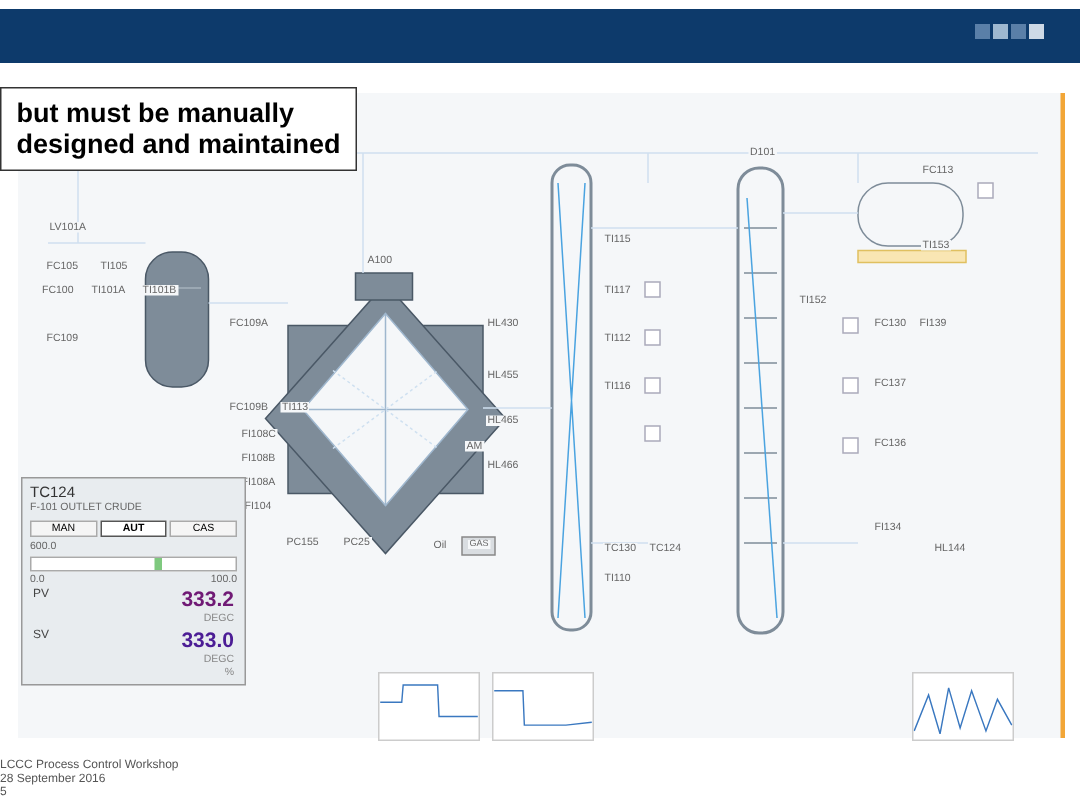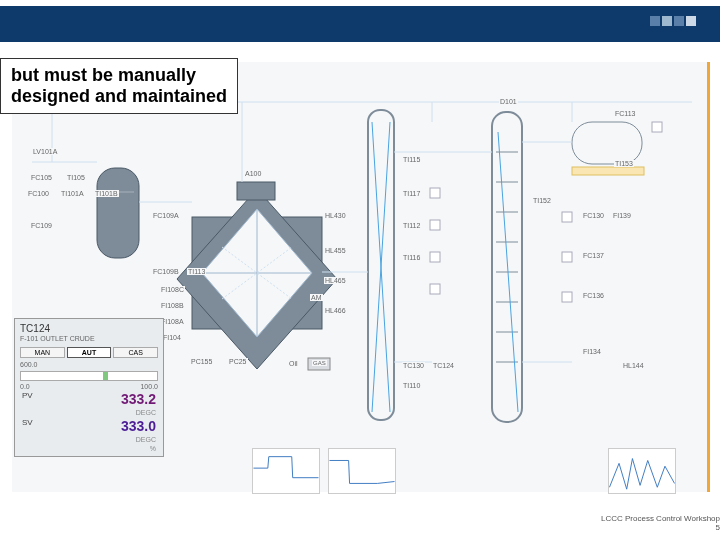--- a/index.html
+++ b/index.html
@@ -25,21 +25,21 @@
 .fp-row{display:flex;justify-content:space-between;align-items:flex-start;padding:1px 4px}
 .fp-row .lbl{font-size:8px;color:#444}
 .fp-row .val{font-size:14px;color:#701a75;font-weight:600}
 .fp-row .unit{font-size:7px;color:#888}
 .fp-row.sv .val,.fp-row.mv .val{color:#4c1d95}
 .trend{position:absolute;background:#fff;border:1px solid #ccc}
 .trend svg{width:100%;height:100%}
 .t1{left:240px;top:386px;width:68px;height:46px}
 .t2{left:316px;top:386px;width:68px;height:46px}
 .t3{left:596px;top:386px;width:68px;height:46px}
-.foot{position:absolute;bottom:8px;width:100%;text-align:right;font-size:8px;color:#555;z-index:30}
+.foot{position:absolute;bottom:8px;width:100%;text-align:left;font-size:8px;color:#555;z-index:30}
 .lbl-s{position:absolute;font-size:7px;color:#666;background:#f5f7f9;padding:0 1px}
 </style>
 </head>
 <body>
 
 <div class="header">
   <div class="pix">
       <span></span>
       <span></span>
       <span></span>
@@ -190,14 +190,15 @@
   <div class="fp-row" style="justify-content:flex-end">
       <span class="unit">DEGC</span>
     </div>
   <div class="fp-row" style="justify-content:flex-end">
       <span class="unit">%</span>
     </div>
 </div>
 
 <div class="foot">
   <div>LCCC Process Control Workshop</div>
+  <div>28 September 2016</div>
   <div>5</div>
 </div>
 
 </body></html>

